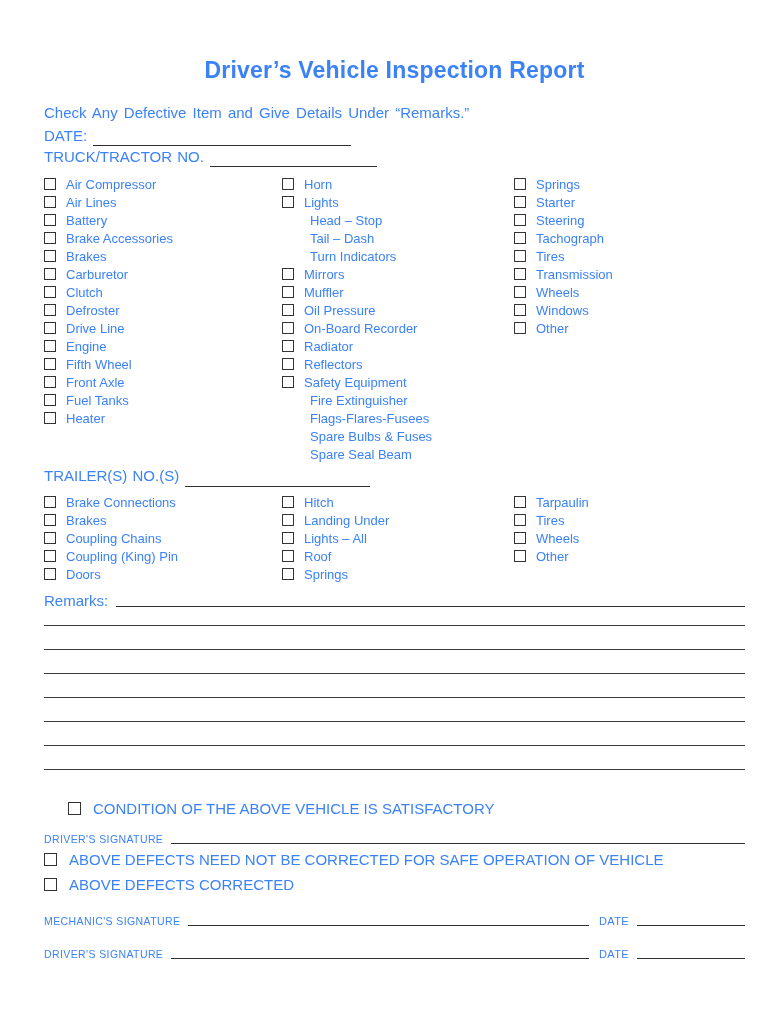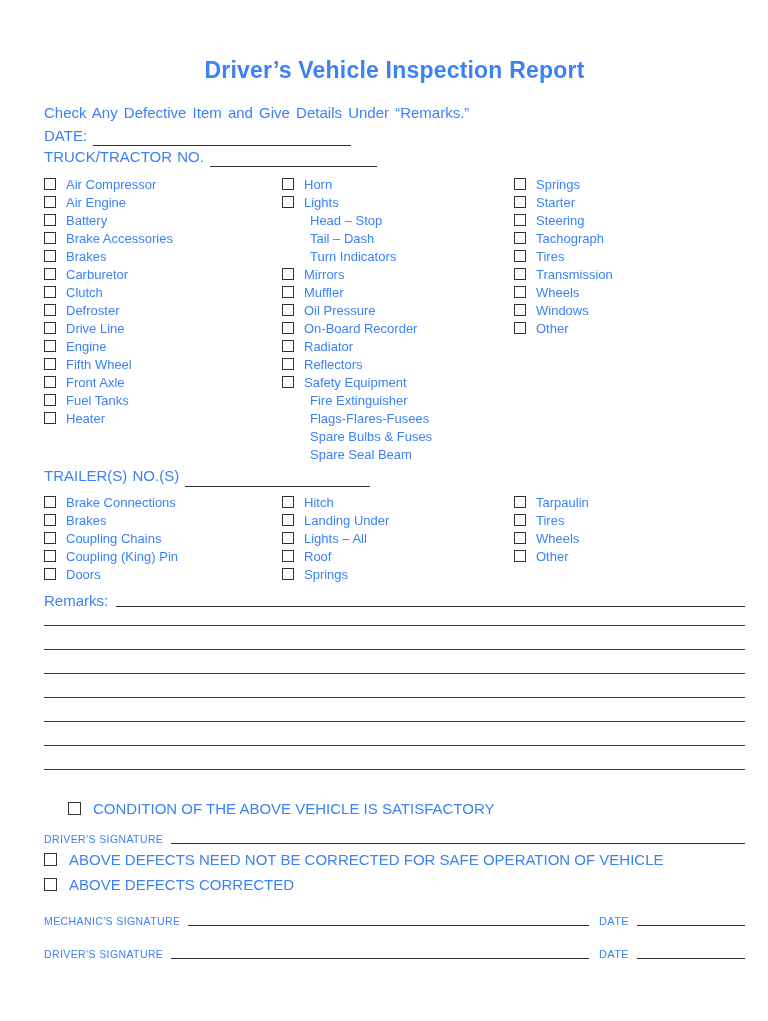--- a/index.html
+++ b/index.html
@@ -100,21 +100,21 @@
             <span class="box-cell">
               <span class="checkbox"></span>
             </span>
             <span class="check-label">Air Compressor</span>
           </div>
 
           <div class="check-item">
             <span class="box-cell">
               <span class="checkbox"></span>
             </span>
-            <span class="check-label">Air Engine</span>
+            <span class="check-label">Air Lines</span>
           </div>
 
           <div class="check-item">
             <span class="box-cell">
               <span class="checkbox"></span>
             </span>
             <span class="check-label">Battery</span>
           </div>
 
           <div class="check-item">

